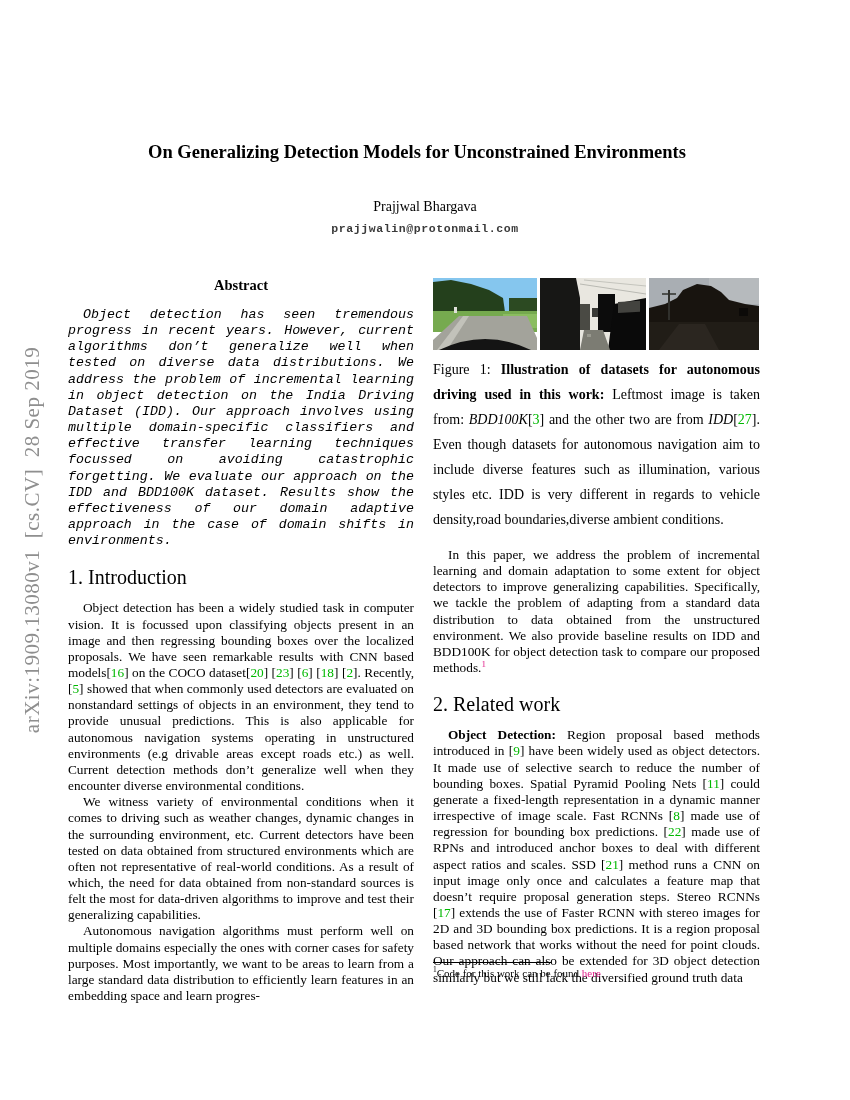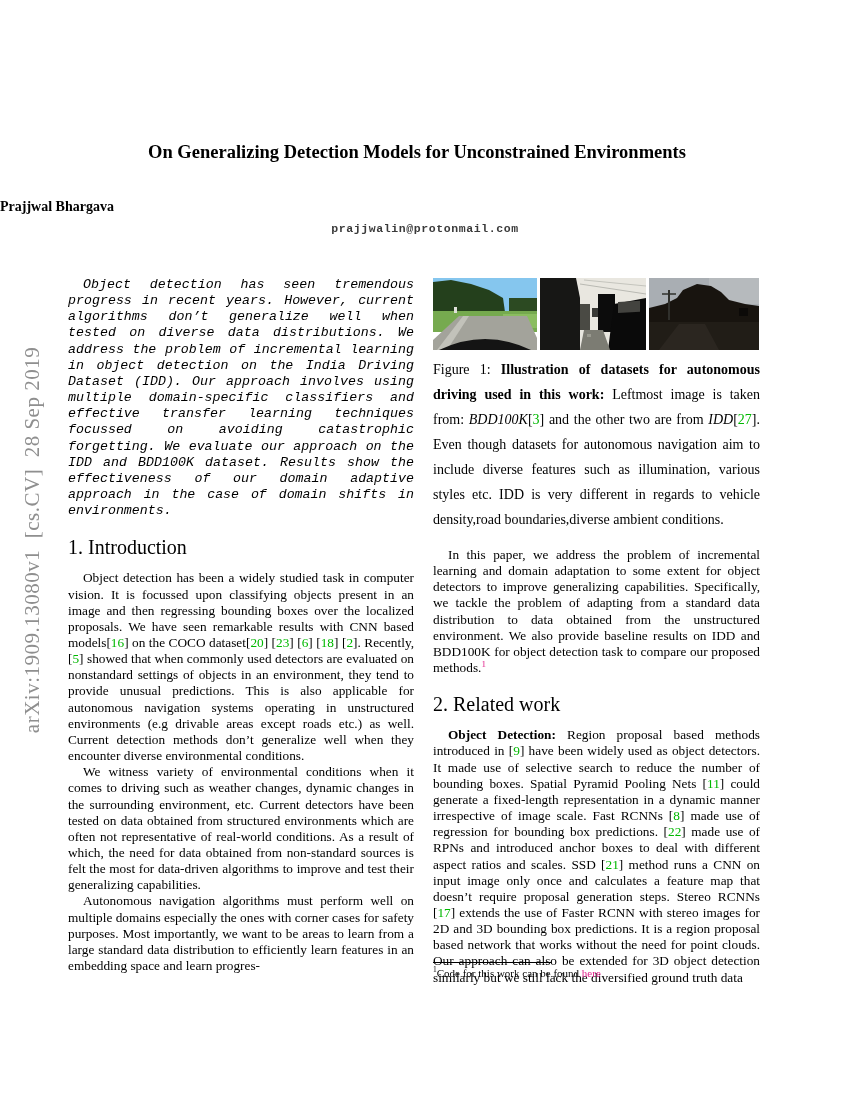--- a/index.html
+++ b/index.html
@@ -6,21 +6,21 @@
   .page{position:relative;width:850px;height:1100px;background:#ffffff;overflow:hidden;
         font-family:"Liberation Serif", serif;color:#000;}
 
   .watermark{position:absolute;left:-224px;top:524px;width:520px;height:32px;
              transform:rotate(-90deg);transform-origin:center center;
              text-align:center;font-size:21px;color:#8f8f8f;letter-spacing:0.5px;
              white-space:pre;font-family:"Liberation Serif",serif;}
 
   .paper-title{position:absolute;top:142px;left:0;right:16px;margin:0;text-align:center;
                font-size:18.5px;font-weight:bold;}
-  .author{position:absolute;top:199px;left:0;right:0;font-size:14px;font-weight:bold;}
+  .author{position:absolute;top:199px;left:0;right:0;text-align:center;font-size:14px;}
   .email{position:absolute;top:222px;left:0;right:0;text-align:center;
          font-family:"Liberation Mono",monospace;font-size:11.5px;letter-spacing:0.6px;color:#3a3a3a;font-weight:bold;}
 
   .col{position:absolute;top:277px;}
   .col-left{left:68px;width:346px;}
   .col-right{left:433px;width:327px;}
 
   .abstract-heading{text-align:center;font-weight:bold;font-size:14.5px;margin:0 0 13px 0;}
   .abstract-text{font-style:italic;font-family:Liberation Mono, monospace;}
 
@@ -51,20 +51,21 @@
 
 <div class="page">
 
   <div class="watermark">arXiv:1909.13080v1  [cs.CV]  28 Sep 2019</div>
 
   <h1 class="paper-title">On Generalizing Detection Models for Unconstrained Environments</h1>
   <div class="author">Prajjwal Bhargava</div>
   <div class="email">prajjwalin@protonmail.com</div>
 
   <div class="col col-left">
+    <div class="abstract-heading">Abstract</div>
     <p class="abstract-text indent">Object detection has seen tremendous progress in recent years. However, current algorithms don’t generalize well when tested on diverse data distributions. We address the problem of incremental learning in object detection on the India Driving Dataset (IDD). Our approach involves using multiple domain-specific classifiers and effective transfer learning techniques focussed on avoiding catastrophic forgetting. We evaluate our approach on the IDD and BDD100K dataset. Results show the effectiveness of our domain adaptive approach in the case of domain shifts in environments.</p>
     <h2 class="section-heading">1. Introduction</h2>
     <p class="body-text indent"><span class="seg-n">Object detection has been a widely studied task in computer vision. It is focussed upon classifying objects present in an image and then regressing bounding boxes over the localized proposals. We have seen remarkable results with CNN based models[</span><span class="seg-c">16</span><span class="seg-n">] on the COCO dataset[</span><span class="seg-c">20</span><span class="seg-n">] [</span><span class="seg-c">23</span><span class="seg-n">] [</span><span class="seg-c">6</span><span class="seg-n">] [</span><span class="seg-c">18</span><span class="seg-n">] [</span><span class="seg-c">2</span><span class="seg-n">]. Recently, [</span><span class="seg-c">5</span><span class="seg-n">] showed that when commonly used detectors are evaluated on nonstandard settings of objects in an environment, they tend to provide unusual predictions. This is also applicable for autonomous navigation systems operating in unstructured environments (e.g drivable areas except roads etc.) as well. Current detection methods don’t generalize well when they encounter diverse environmental conditions.</span></p>
     <p class="body-text indent">We witness variety of environmental conditions when it comes to driving such as weather changes, dynamic changes in the surrounding environment, etc. Current detectors have been tested on data obtained from structured environments which are often not representative of real-world conditions. As a result of which, the need for data obtained from non-standard sources is felt the most for data-driven algorithms to improve and test their generalizing capabilities.</p>
     <p class="body-text indent">Autonomous navigation algorithms must perform well on multiple domains especially the ones with corner cases for safety purposes. Most importantly, we want to be areas to learn from a large standard data distribution to efficiently learn features in an embedding space and learn progres-</p>
   </div>
 
   <div class="col col-right">
     <div class="figure-row">
 

